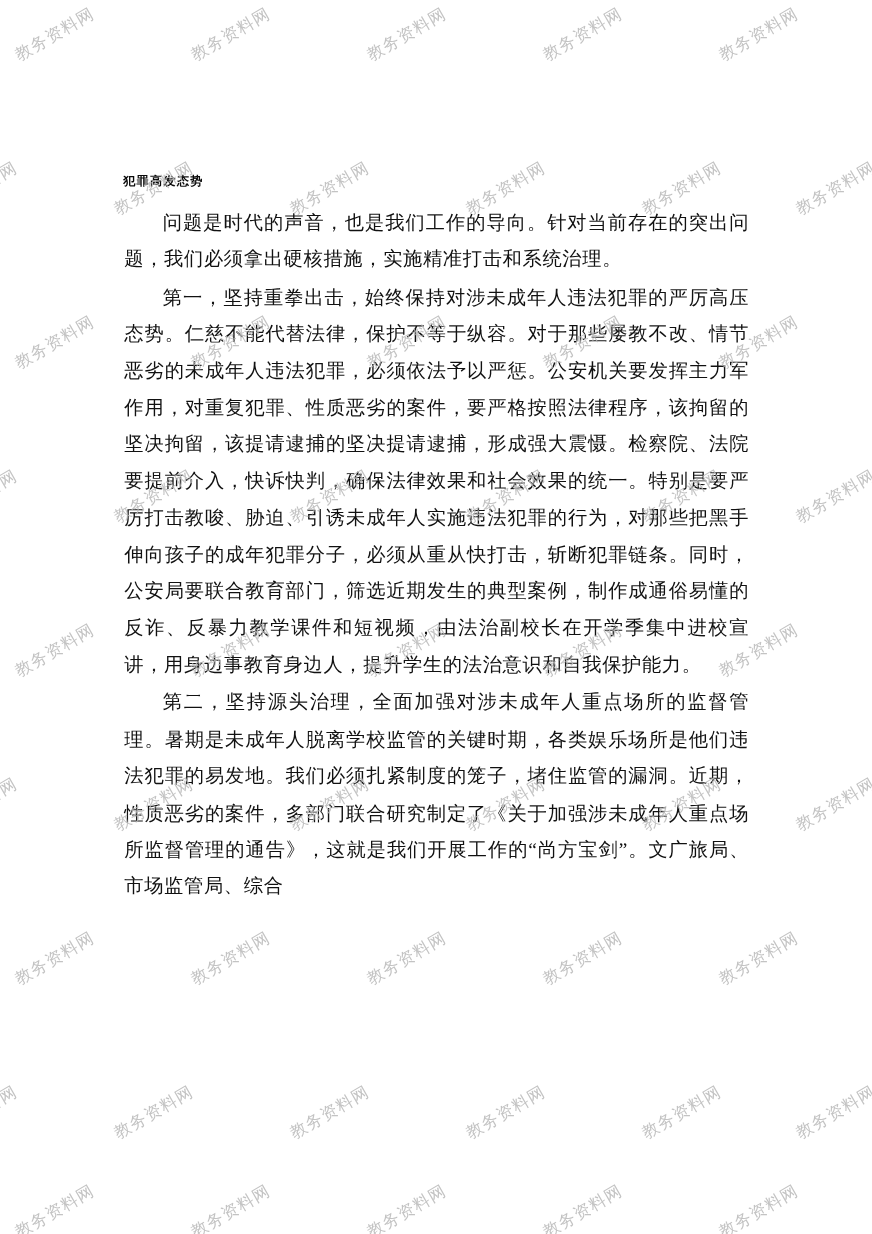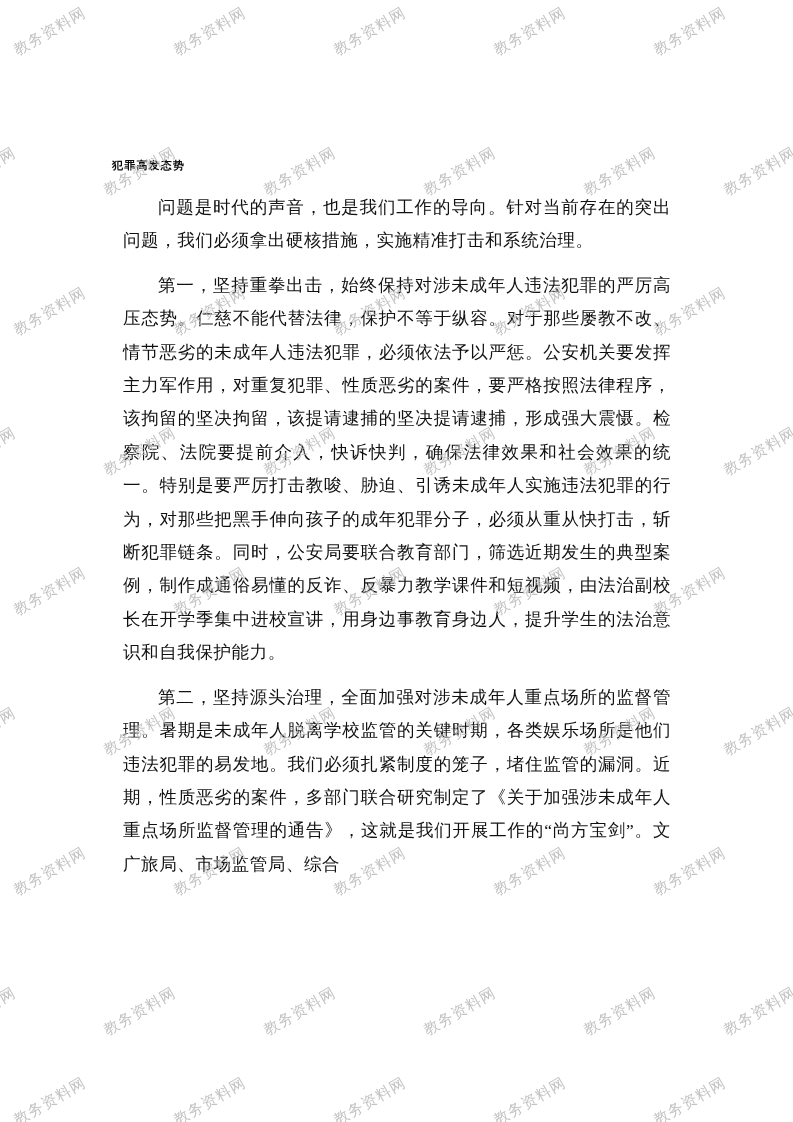--- a/index.html
+++ b/index.html
@@ -55,21 +55,21 @@
     line-height: 30px;
     letter-spacing: 1.2px;
     color: #0a0a0a;
     margin: 0 0 6px 0;
   }
   .para {
     font-size: 17.5px;
     line-height: 33.4px;
     letter-spacing: 0.6px;
     color: #111111;
-    margin: 11px;
+    margin: 1px;
     text-align: justify;
     text-justify: inter-ideograph;
     text-indent: 2em;
   }
   .para + .para {
     margin-top: 0px;
   }
 </style>
 </head>
 <body>

